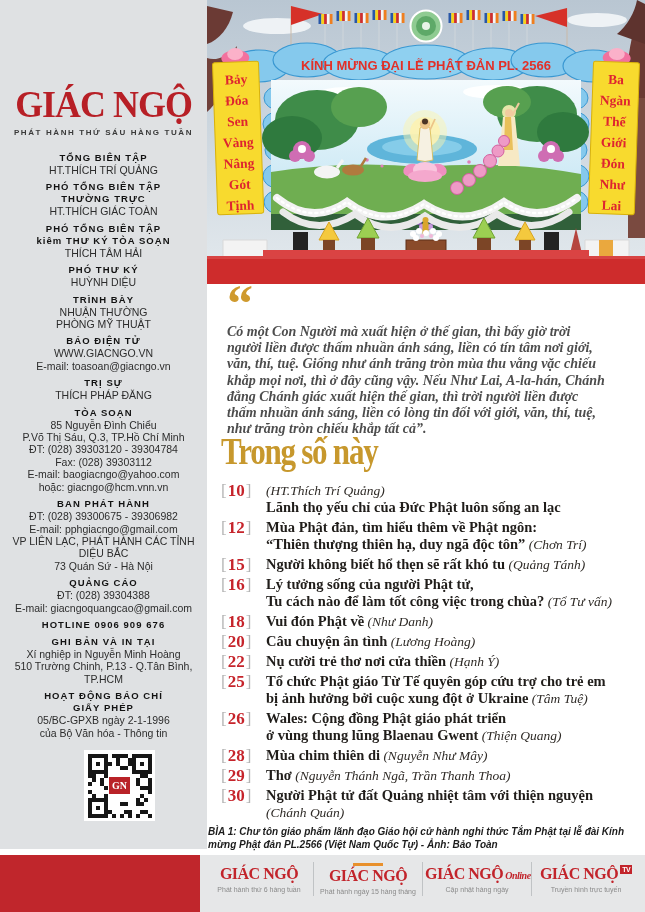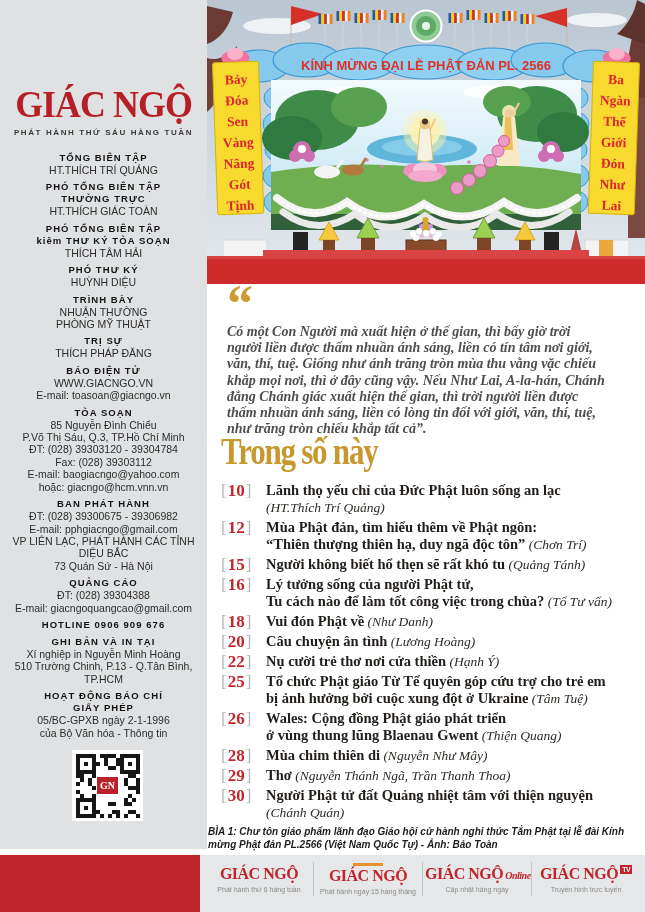--- a/index.html
+++ b/index.html
@@ -7,21 +7,21 @@
   .page { position:relative; width:645px; height:912px; background:#ffffff; overflow:hidden; margin:0 auto; }
 
   
   .sidebar { position:absolute; left:0; top:0; width:207px; height:849px; background:#dfe1e3; text-align:center; padding-top:86px; }
   .logo { font:700 37px/1 "Liberation Serif", serif; color:#b71f26; letter-spacing:-1px; transform:scaleX(.97); }
   .tagline { margin-top:5px; font:700 8px "Liberation Sans", sans-serif; letter-spacing:1.6px; color:#3a3a3a; }
   .mast-secs { margin-top:15px; }
   .mast-sec { margin-bottom:5px; }
   .mast-h { font:700 9.5px/12px "Liberation Sans", sans-serif; letter-spacing:1.05px; color:#121212; }
   .mast-l { font:400 10.5px/12.4px "Liberation Sans", sans-serif; color:#2c2c2c; }
-  .qr { position:absolute; left:72px; top:750px; width:71px; height:71px; background:#fff; padding:4px; }
+  .qr { position:absolute; left:84px; top:750px; width:71px; height:71px; background:#fff; padding:4px; }
   .qr-dots { position:relative; width:64px; height:64px; }
   .qr-dot-seed { position:absolute; left:0; top:0; width:4px; height:4px; background:transparent; }
   .qr-finder { position:absolute; width:20px; height:20px; background:#161616; }
   .qr-finder::before { content:""; position:absolute; left:4px; top:4px; width:12px; height:12px; background:#fff; }
   .qr-finder::after { content:""; position:absolute; left:8px; top:8px; width:4px; height:4px; background:#161616; }
   .qr-center { position:absolute; left:24px; top:26px; width:23px; height:19px; background:#b92228; border:1px solid #fff;
                color:#fff; font:700 10px/17px "Liberation Serif", serif; text-align:center; }
 
   
   .photo { position:absolute; left:207px; top:0; width:438px; height:284px; }
@@ -82,27 +82,27 @@
         <div class="mast-sec">
           <div class="mast-h">PHÓ THƯ KÝ</div>
           <div class="mast-l">HUỲNH DIỆU</div>
         </div>
         <div class="mast-sec">
           <div class="mast-h">TRÌNH BÀY</div>
           <div class="mast-l">NHUẬN THƯỜNG</div>
           <div class="mast-l">PHÒNG MỸ THUẬT</div>
         </div>
         <div class="mast-sec">
-          <div class="mast-h">TRỊ SỰ</div>
-          <div class="mast-l">THÍCH PHÁP ĐĂNG</div>
-        </div>
-        <div class="mast-sec">
           <div class="mast-h">BÁO ĐIỆN TỬ</div>
           <div class="mast-l">WWW.GIACNGO.VN</div>
           <div class="mast-l">E-mail: toasoan@giacngo.vn</div>
+        </div>
+        <div class="mast-sec">
+          <div class="mast-h">TRỊ SỰ</div>
+          <div class="mast-l">THÍCH PHÁP ĐĂNG</div>
         </div>
         <div class="mast-sec">
           <div class="mast-h">TÒA SOẠN</div>
           <div class="mast-l">85 Nguyễn Đình Chiểu</div>
           <div class="mast-l">P.Võ Thị Sáu, Q.3, TP.Hồ Chí Minh</div>
           <div class="mast-l">ĐT: (028) 39303120 - 39304784</div>
           <div class="mast-l">Fax: (028) 39303112</div>
           <div class="mast-l">E-mail: baogiacngo@yahoo.com</div>
           <div class="mast-l">hoặc: giacngo@hcm.vnn.vn</div>
         </div>
@@ -387,22 +387,22 @@
     <div class="qmark">“</div>
     <p class="qtext">Có một Con Người mà xuất hiện ở thế gian, thì bấy giờ trời người liền được thấm nhuần ánh sáng, liền có tín tâm nơi giới, văn, thí, tuệ. Giống như ánh trăng tròn mùa thu vằng vặc chiếu khắp mọi nơi, thì ở đây cũng vậy. Nếu Như Lai, A-la-hán, Chánh đẳng Chánh giác xuất hiện thế gian, thì trời người liền được thấm nhuần ánh sáng, liền có lòng tin đối với giới, văn, thí, tuệ, như trăng tròn chiếu khắp tất cả”.</p>
   </section>
 
   <section class="toc">
     <h2 class="toc-title">Trong số này</h2>
     <div class="toc-list">
         <div class="toc-item">
           <div class="toc-num"><span class="br">[</span><span class="n">10</span><span class="br">]</span></div>
           <div class="toc-body">
+            <div class="toc-line"><span class="toc-author">(HT.Thích Trí Quảng)</span></div>
             <div class="toc-line"><span>Lãnh thọ yếu chỉ của Đức Phật luôn sống an lạc</span></div>
-            <div class="toc-line"><span class="toc-author">(HT.Thích Trí Quảng)</span></div>
           </div>
         </div>
         <div class="toc-item">
           <div class="toc-num"><span class="br">[</span><span class="n">12</span><span class="br">]</span></div>
           <div class="toc-body">
             <div class="toc-line"><span>Mùa Phật đản, tìm hiểu thêm về Phật ngôn:</span></div>
             <div class="toc-line"><span>“Thiên thượng thiên hạ, duy ngã độc tôn”</span><span class="toc-author"> (Chơn Trí)</span></div>
           </div>
         </div>
         <div class="toc-item">

